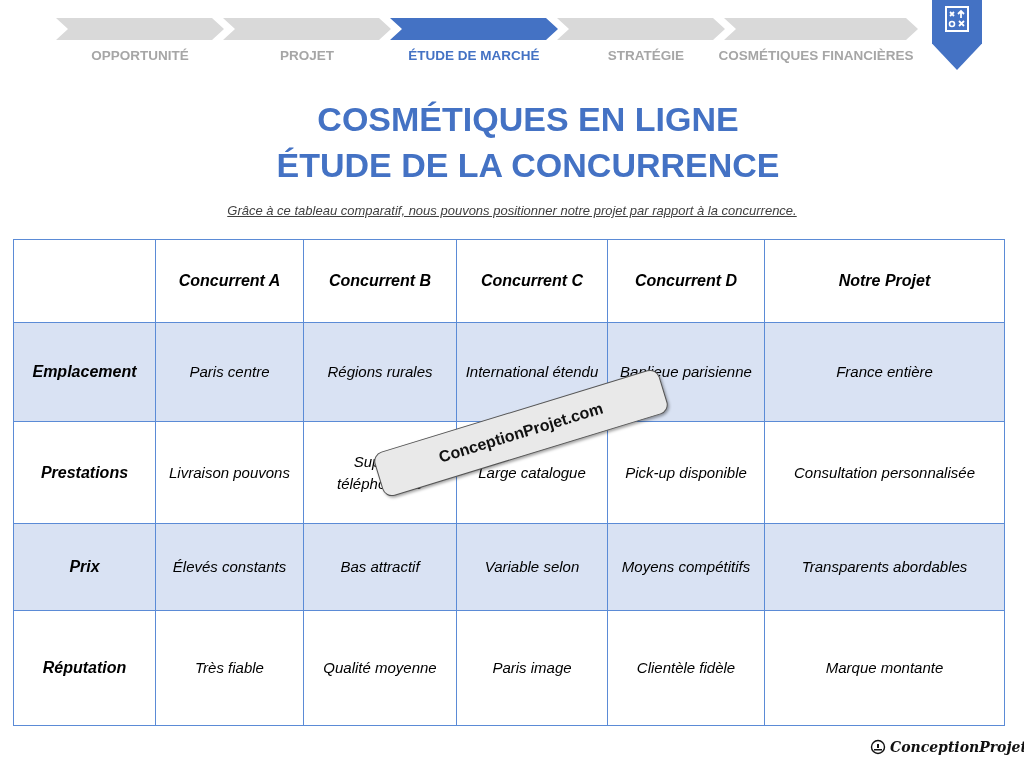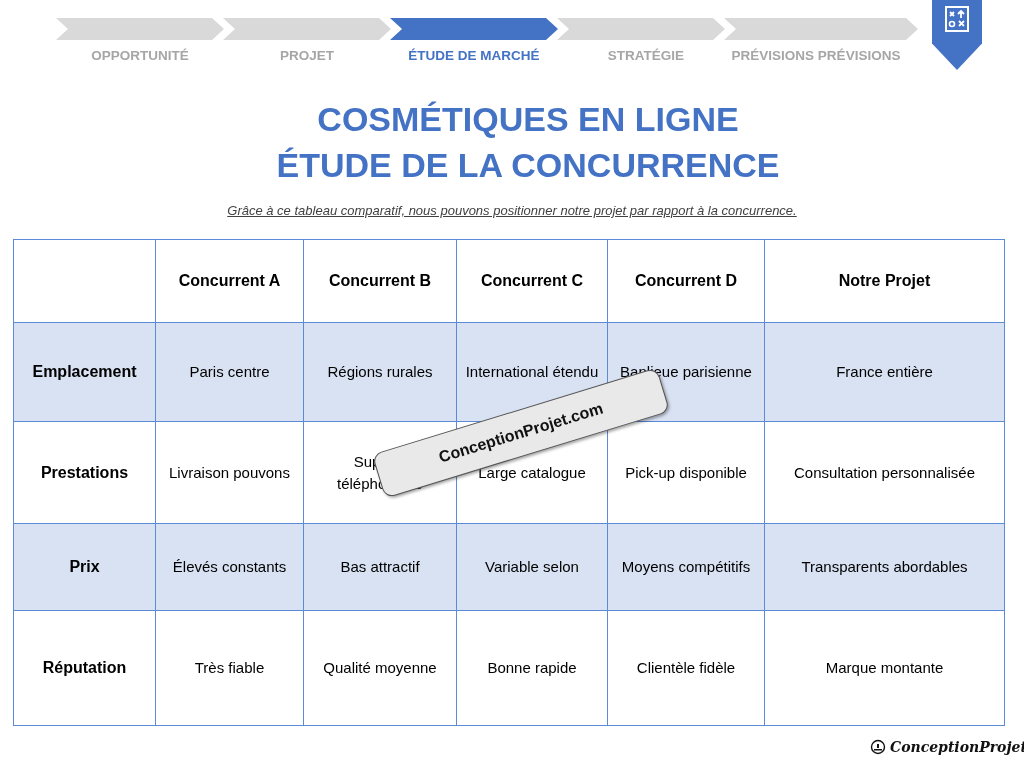--- a/index.html
+++ b/index.html
@@ -6,21 +6,21 @@
   body { width:1024px; height:768px; background:#ffffff; position:relative; overflow:hidden; font-family:"Liberation Sans", sans-serif; color:#000; }
   .steps { position:absolute; top:18px; left:56px; height:24px; }
   .step { position:absolute; top:0; height:22px; background:#d9d9d9; clip-path:polygon(0 0, calc(100% - 12px) 0, 100% 50%, calc(100% - 12px) 100%, 0 100%, 12px 50%); }
   .step.active { background:#4472c4; }
   .step-label { position:absolute; top:48px; font-size:13.5px; font-weight:bold; color:#a6a6a6; text-align:center; white-space:nowrap; }
   .step-label.active { color:#4472c4; }
   .badge { position:absolute; left:932px; top:0; width:50px; height:70px; background:#4472c4; clip-path:polygon(0 0,100% 0,100% 62%,50% 100%,0 62%); }
   .badge svg { position:absolute; left:13px; top:6px; }
   .title { position:absolute; left:16px; width:1024px; text-align:center; font-size:34px; font-weight:bold; color:#4472c4; }
   .subtitle { position:absolute; left:0; top:203px; width:1024px; text-align:center; font-style:italic; font-size:13px; color:#404040;text-decoration:underline; }
-  table.grid { position:absolute; left:13px; top:239px; width:991px; border-collapse:collapse; table-layout:fixed; }
+  table.grid { position:absolute; left:13px; top:239px; width:991px; border-collapse:collapse; table-layout:fixed;font-style:italic; }
   table.grid td, table.grid th { border:1.5px solid #5b8bd6; text-align:center; vertical-align:middle; font-size:15px; line-height:22px; padding:0 6px; }
   table.grid th { font-weight:bold; font-size:16px; }
   table.grid .rowhead { font-weight:bold; font-size:16px; }
   tr.shade td { background:#d9e2f3; }
   .watermark { position:absolute; left:372px; top:410px; width:296px; height:44px; background:#e9e9e9; border:1.5px solid #555; border-radius:10px; transform:rotate(-17deg); transform-origin:center; display:flex; align-items:center; justify-content:center; font-weight:bold; font-size:16px; color:#111; box-shadow:1px 2px 3px rgba(0,0,0,0.35); }
   .logo { position:absolute; left:870px; top:739px; display:flex; align-items:center; gap:4px; }
   .logo-text { font-family:"DejaVu Serif", serif; font-style:italic; font-weight:bold; font-size:14px; color:#111; }
 </style>
 </head>
 <body>
@@ -29,21 +29,21 @@
   <div class="step" style="left:0;width:168px;"></div>
   <div class="step" style="left:167px;width:168px;"></div>
   <div class="step active" style="left:334px;width:168px;"></div>
   <div class="step" style="left:501px;width:168px;"></div>
   <div class="step" style="left:668px;width:194px;"></div>
 </div>
 <div class="step-label" style="left:56px;width:168px;">OPPORTUNITÉ</div>
 <div class="step-label" style="left:223px;width:168px;">PROJET</div>
 <div class="step-label active" style="left:390px;width:168px;">ÉTUDE DE MARCHÉ</div>
 <div class="step-label" style="left:557px;width:178px;">STRATÉGIE</div>
-<div class="step-label" style="left:716px;width:200px;">PRÉVISIONS PRÉVISIONS</div>
+<div class="step-label" style="left:716px;width:200px;">COSMÉTIQUES FINANCIÈRES</div>
 
 <div class="badge">
   <svg width="24" height="26" viewBox="0 0 24 26">
     <rect x="1" y="1" width="22" height="24" fill="none" stroke="#fff" stroke-width="2"></rect>
     <path d="M5 6 L9 10 M9 6 L5 10" stroke="#fff" stroke-width="1.8"></path>
     <path d="M16 12 L16 5 M13 8 L16 5 L19 8" stroke="#fff" stroke-width="1.8" fill="none"></path>
     <circle cx="7" cy="18" r="2.5" fill="none" stroke="#fff" stroke-width="1.6"></circle>
     <path d="M14 15 L19 20 M19 15 L14 20" stroke="#fff" stroke-width="1.8"></path>
   </svg>
 </div>
@@ -91,21 +91,21 @@
     <td>Élevés constants</td>
     <td>Bas attractif</td>
     <td>Variable selon</td>
     <td>Moyens compétitifs</td>
     <td>Transparents abordables</td>
   </tr>
   <tr style="height:115px;">
     <td class="rowhead">Réputation</td>
     <td>Très fiable</td>
     <td>Qualité moyenne</td>
-    <td>Bonne rapide</td>
+    <td>Paris image</td>
     <td>Clientèle fidèle</td>
     <td>Marque montante</td>
   </tr>
 </tbody>
   </table>
 
 <div class="watermark">ConceptionProjet.com</div>
 
 <div class="logo">
   <svg width="16" height="16" viewBox="0 0 16 16">

